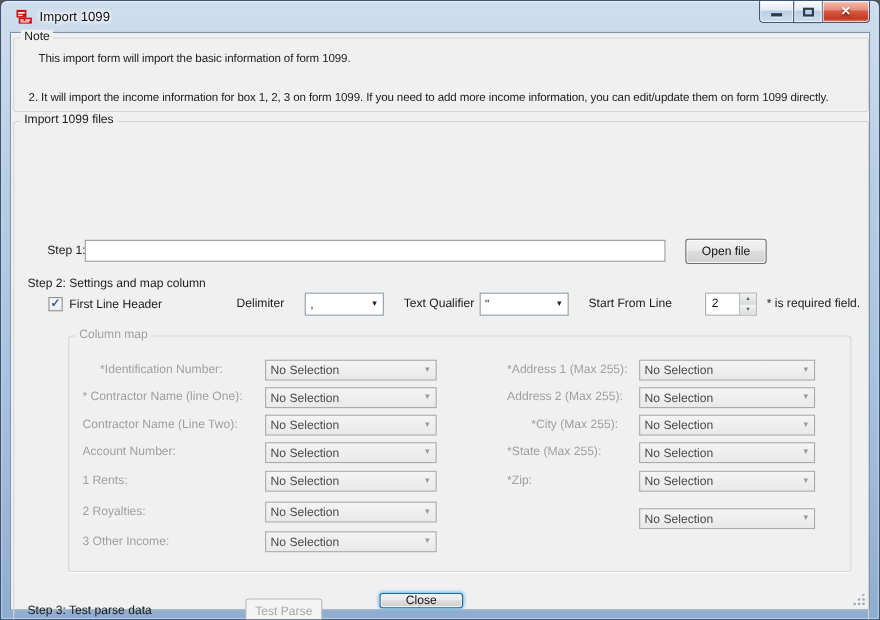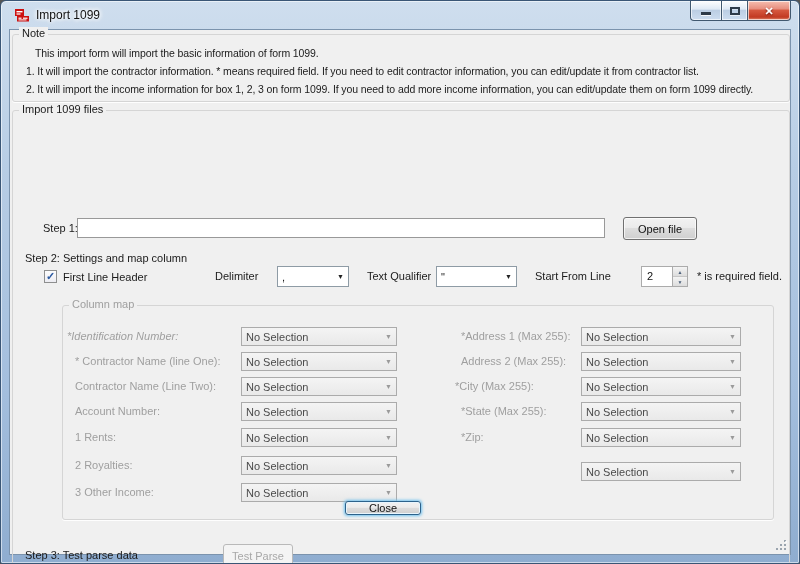--- a/index.html
+++ b/index.html
@@ -85,21 +85,20 @@
         <span class="glyph-close">✕</span>
       </div>
     </div>
   </div>
 
   <div class="client">
 
     <div class="groupbox" style="left:2px;top:4px;width:778px;height:68px;">
       <span class="gb-title">Note</span>
       <span class="txt small" style="left:22px;top:12px;">This import form will import the basic information of form 1099.</span>
-      <span class="txt small" style="left:13px;top:30px;">1. It will import the contractor information. * means required field. If you need to edit contractor information, you can edit/update it from contractor list.</span>
       <span class="txt small" style="left:13px;top:48px;">2. It will import the income information for box 1, 2, 3 on form 1099. If you need to add more income information, you can edit/update them on form 1099 directly.</span>
     </div>
 
     <div class="groupbox" style="left:2px;top:80px;width:778px;height:508px;">
       <span class="gb-title">Import 1099 files</span>
 
       <span class="txt" style="left:30px;top:111px;">Step 1:</span>
       <div class="textbox" style="left:64px;top:107px;width:528px;">
         <span class="txt" style="left:4px;top:3px;"></span>
       </div>
@@ -136,21 +135,21 @@
           <span class="spin-btn">
               <span>▼</span>
             </span>
         </span>
       </div>
       <span class="txt" style="left:684px;top:159px;">* is required field.</span>
 
       <div class="groupbox" style="left:49px;top:194px;width:712px;height:215px;">
         <span class="gb-title dim">Column map</span>
 
-        <span class="txt dim" style="left:4px;top:24px;font-style:italic;">*Identification Number:</span>
+        <span class="txt dim" style="left:28px;top:24px;">*Identification Number:</span>
         <div class="combo disabled cm-dd" style="left:178px;top:21px;width:156px;">
           <span class="combo-val">No Selection</span>
           <span class="combo-arrow">▼</span>
         </div>
         <span class="txt dim" style="left:12px;top:49px;">* Contractor Name (line One):</span>
         <div class="combo disabled cm-dd" style="left:178px;top:46px;width:156px;">
           <span class="combo-val">No Selection</span>
           <span class="combo-arrow">▼</span>
         </div>
         <span class="txt dim" style="left:12px;top:74px;">Contractor Name (Line Two):</span>
@@ -182,21 +181,21 @@
         <span class="txt dim" style="left:398px;top:24px;">*Address 1 (Max 255):</span>
         <div class="combo disabled cm-dd" style="left:518px;top:21px;width:160px;">
           <span class="combo-val">No Selection</span>
           <span class="combo-arrow">▼</span>
         </div>
         <span class="txt dim" style="left:398px;top:49px;">Address 2 (Max 255):</span>
         <div class="combo disabled cm-dd" style="left:518px;top:46px;width:160px;">
           <span class="combo-val">No Selection</span>
           <span class="combo-arrow">▼</span>
         </div>
-        <span class="txt dim" style="left:392px;top:74px;text-align:center;">*City (Max 255):</span>
+        <span class="txt dim" style="left:420px;top:74px;text-align:center;">*City (Max 255):</span>
         <div class="combo disabled cm-dd" style="left:518px;top:71px;width:160px;">
           <span class="combo-val">No Selection</span>
           <span class="combo-arrow">▼</span>
         </div>
         <span class="txt dim" style="left:398px;top:99px;">*State (Max 255):</span>
         <div class="combo disabled cm-dd" style="left:518px;top:96px;width:160px;">
           <span class="combo-val">No Selection</span>
           <span class="combo-arrow">▼</span>
         </div>
         <span class="txt dim" style="left:398px;top:125px;">*Zip:</span>
@@ -210,21 +209,21 @@
         </div>
       </div>
 
       <span class="txt" style="left:12px;top:438px;">Step 3: Test parse data</span>
       <div class="btn disabled" style="left:210px;top:433px;width:70px;height:23px;">
         <span>Test Parse</span>
       </div>
 
     </div>
 
-    <div class="btn focused-default" style="left:335px;top:471px;width:76px;height:14px;">
+    <div class="btn focused-default" style="left:335px;top:509px;width:76px;height:14px;">
       <span>Close</span>
     </div>
 
     <svg class="grip" viewBox="0 0 12 12">
       <rect x="9" y="1" width="2" height="2" fill="#9aa4ae"></rect>
         <rect x="10" y="2" width="2" height="2" fill="#ffffff" opacity="0.7"></rect>
       <rect x="9" y="5" width="2" height="2" fill="#9aa4ae"></rect>
         <rect x="5" y="5" width="2" height="2" fill="#9aa4ae"></rect>
       <rect x="9" y="9" width="2" height="2" fill="#9aa4ae"></rect>
         <rect x="5" y="9" width="2" height="2" fill="#9aa4ae"></rect>

